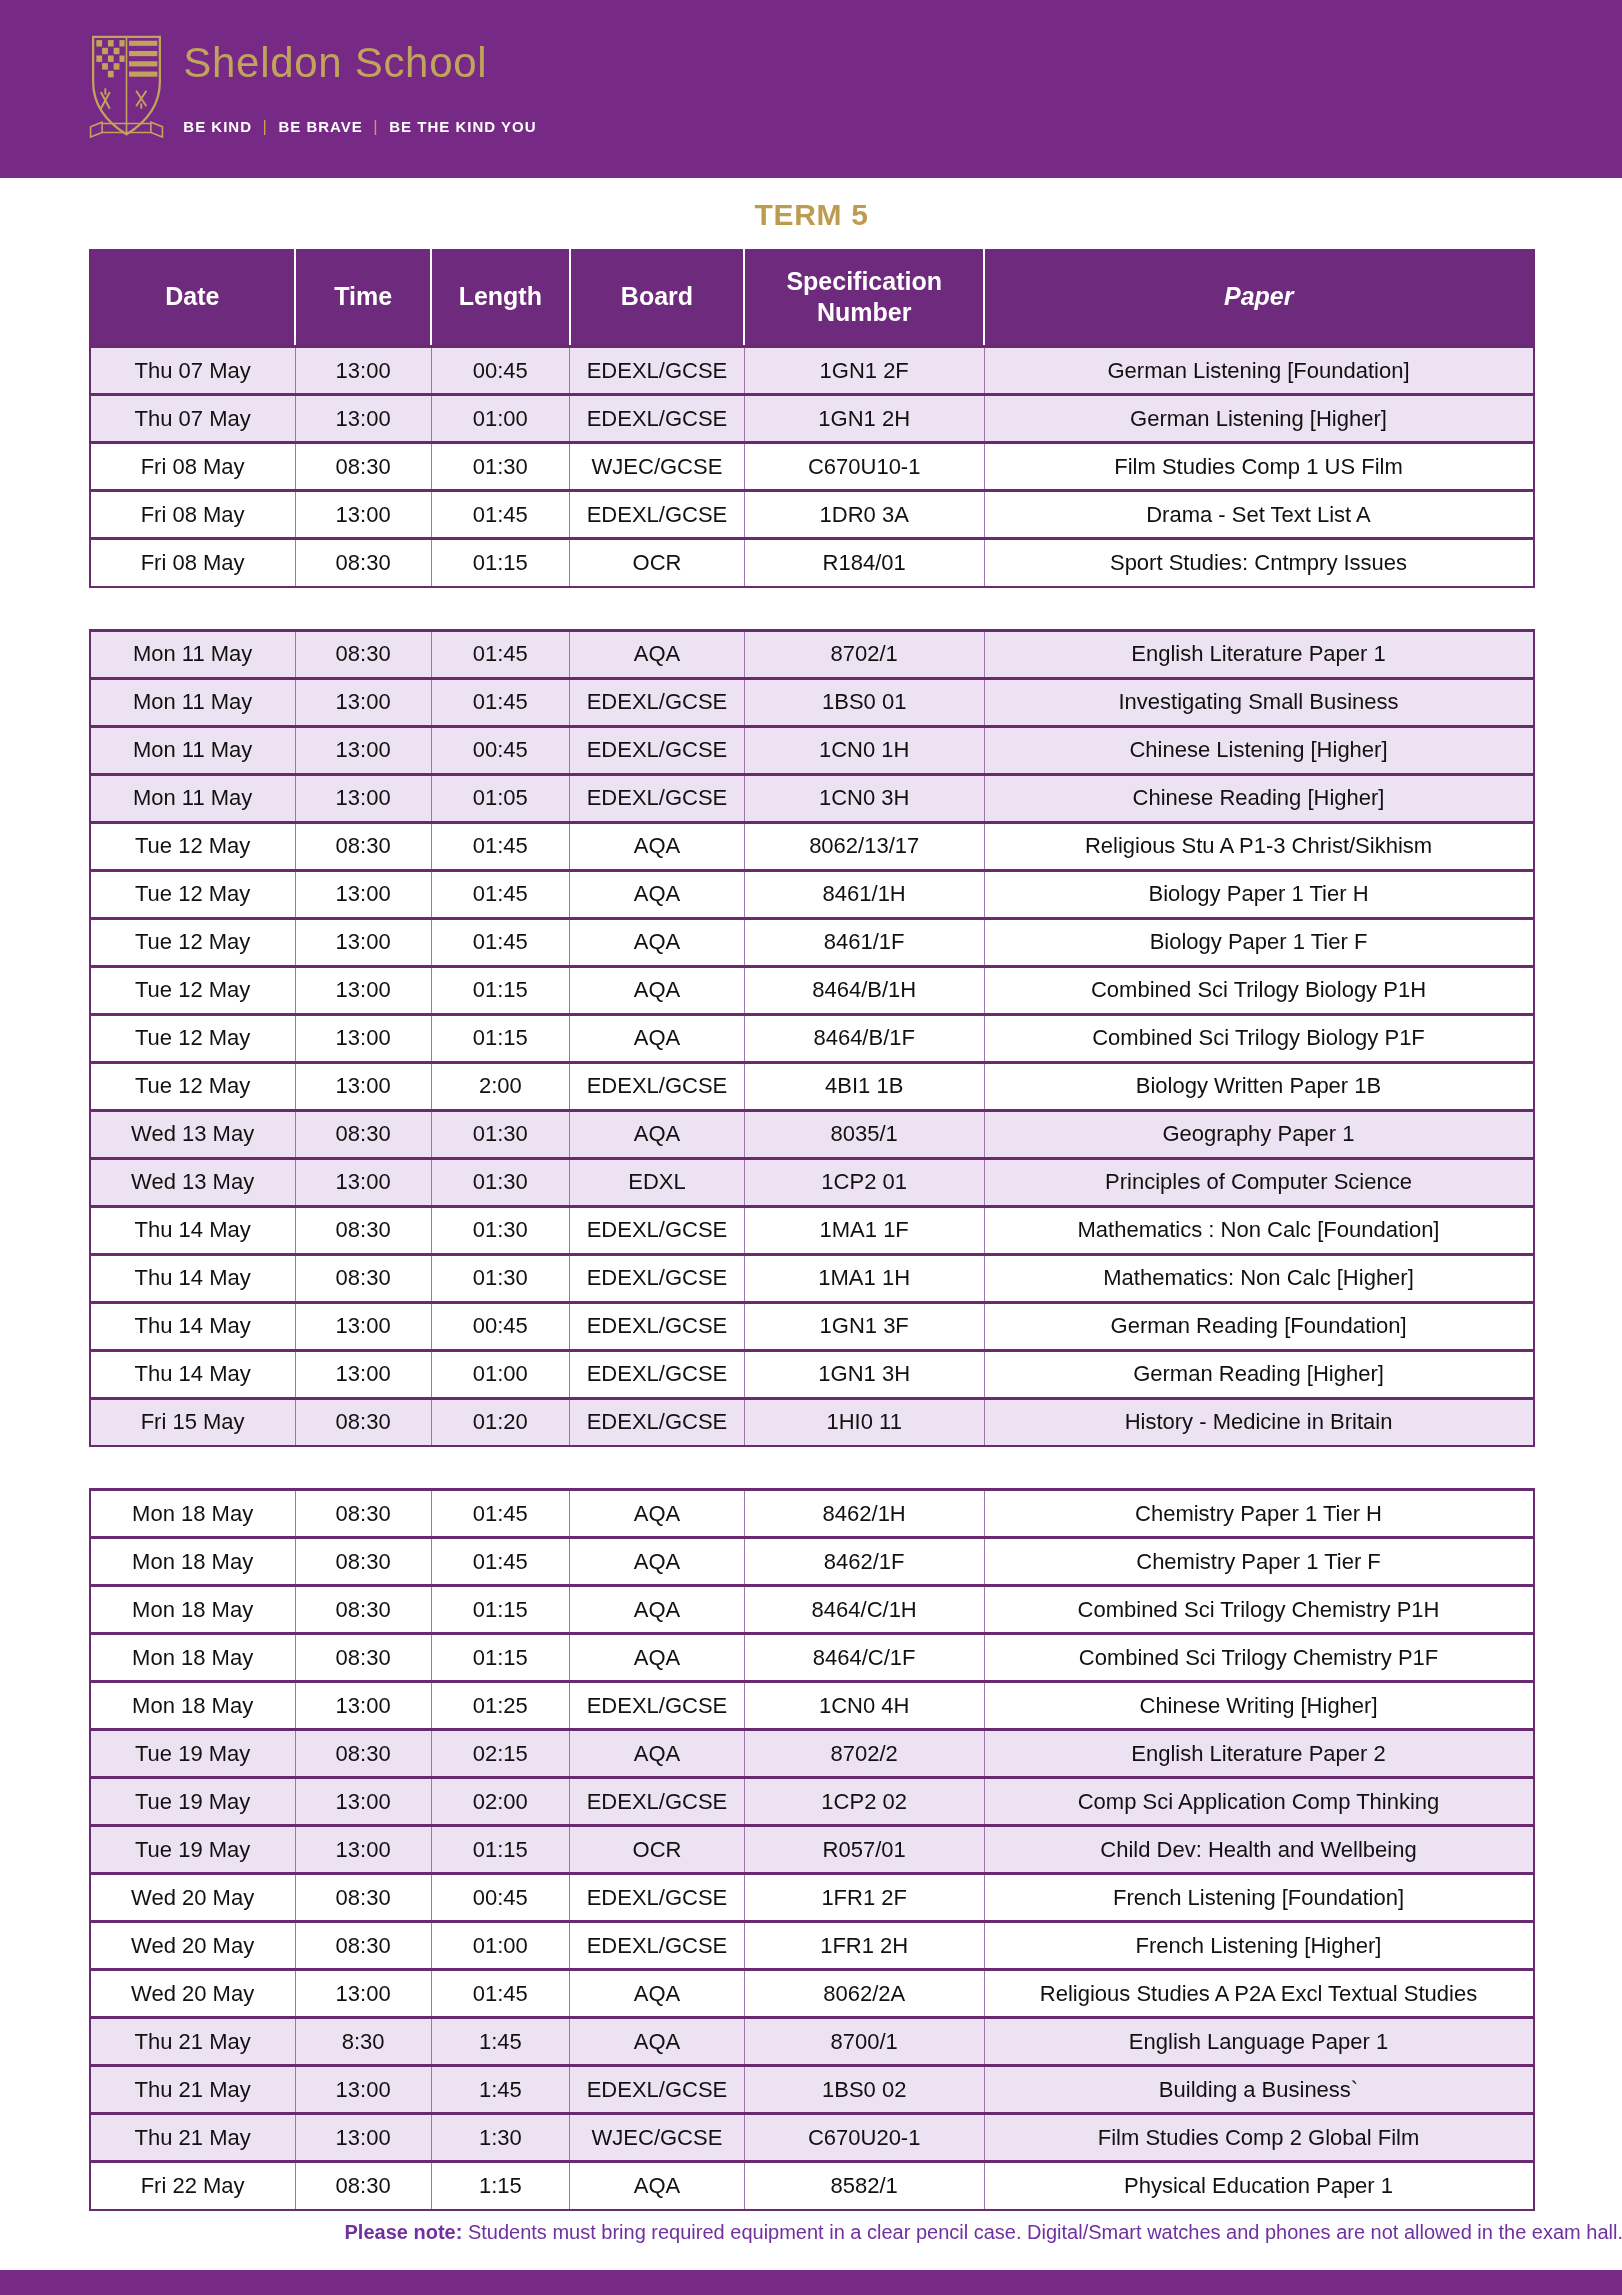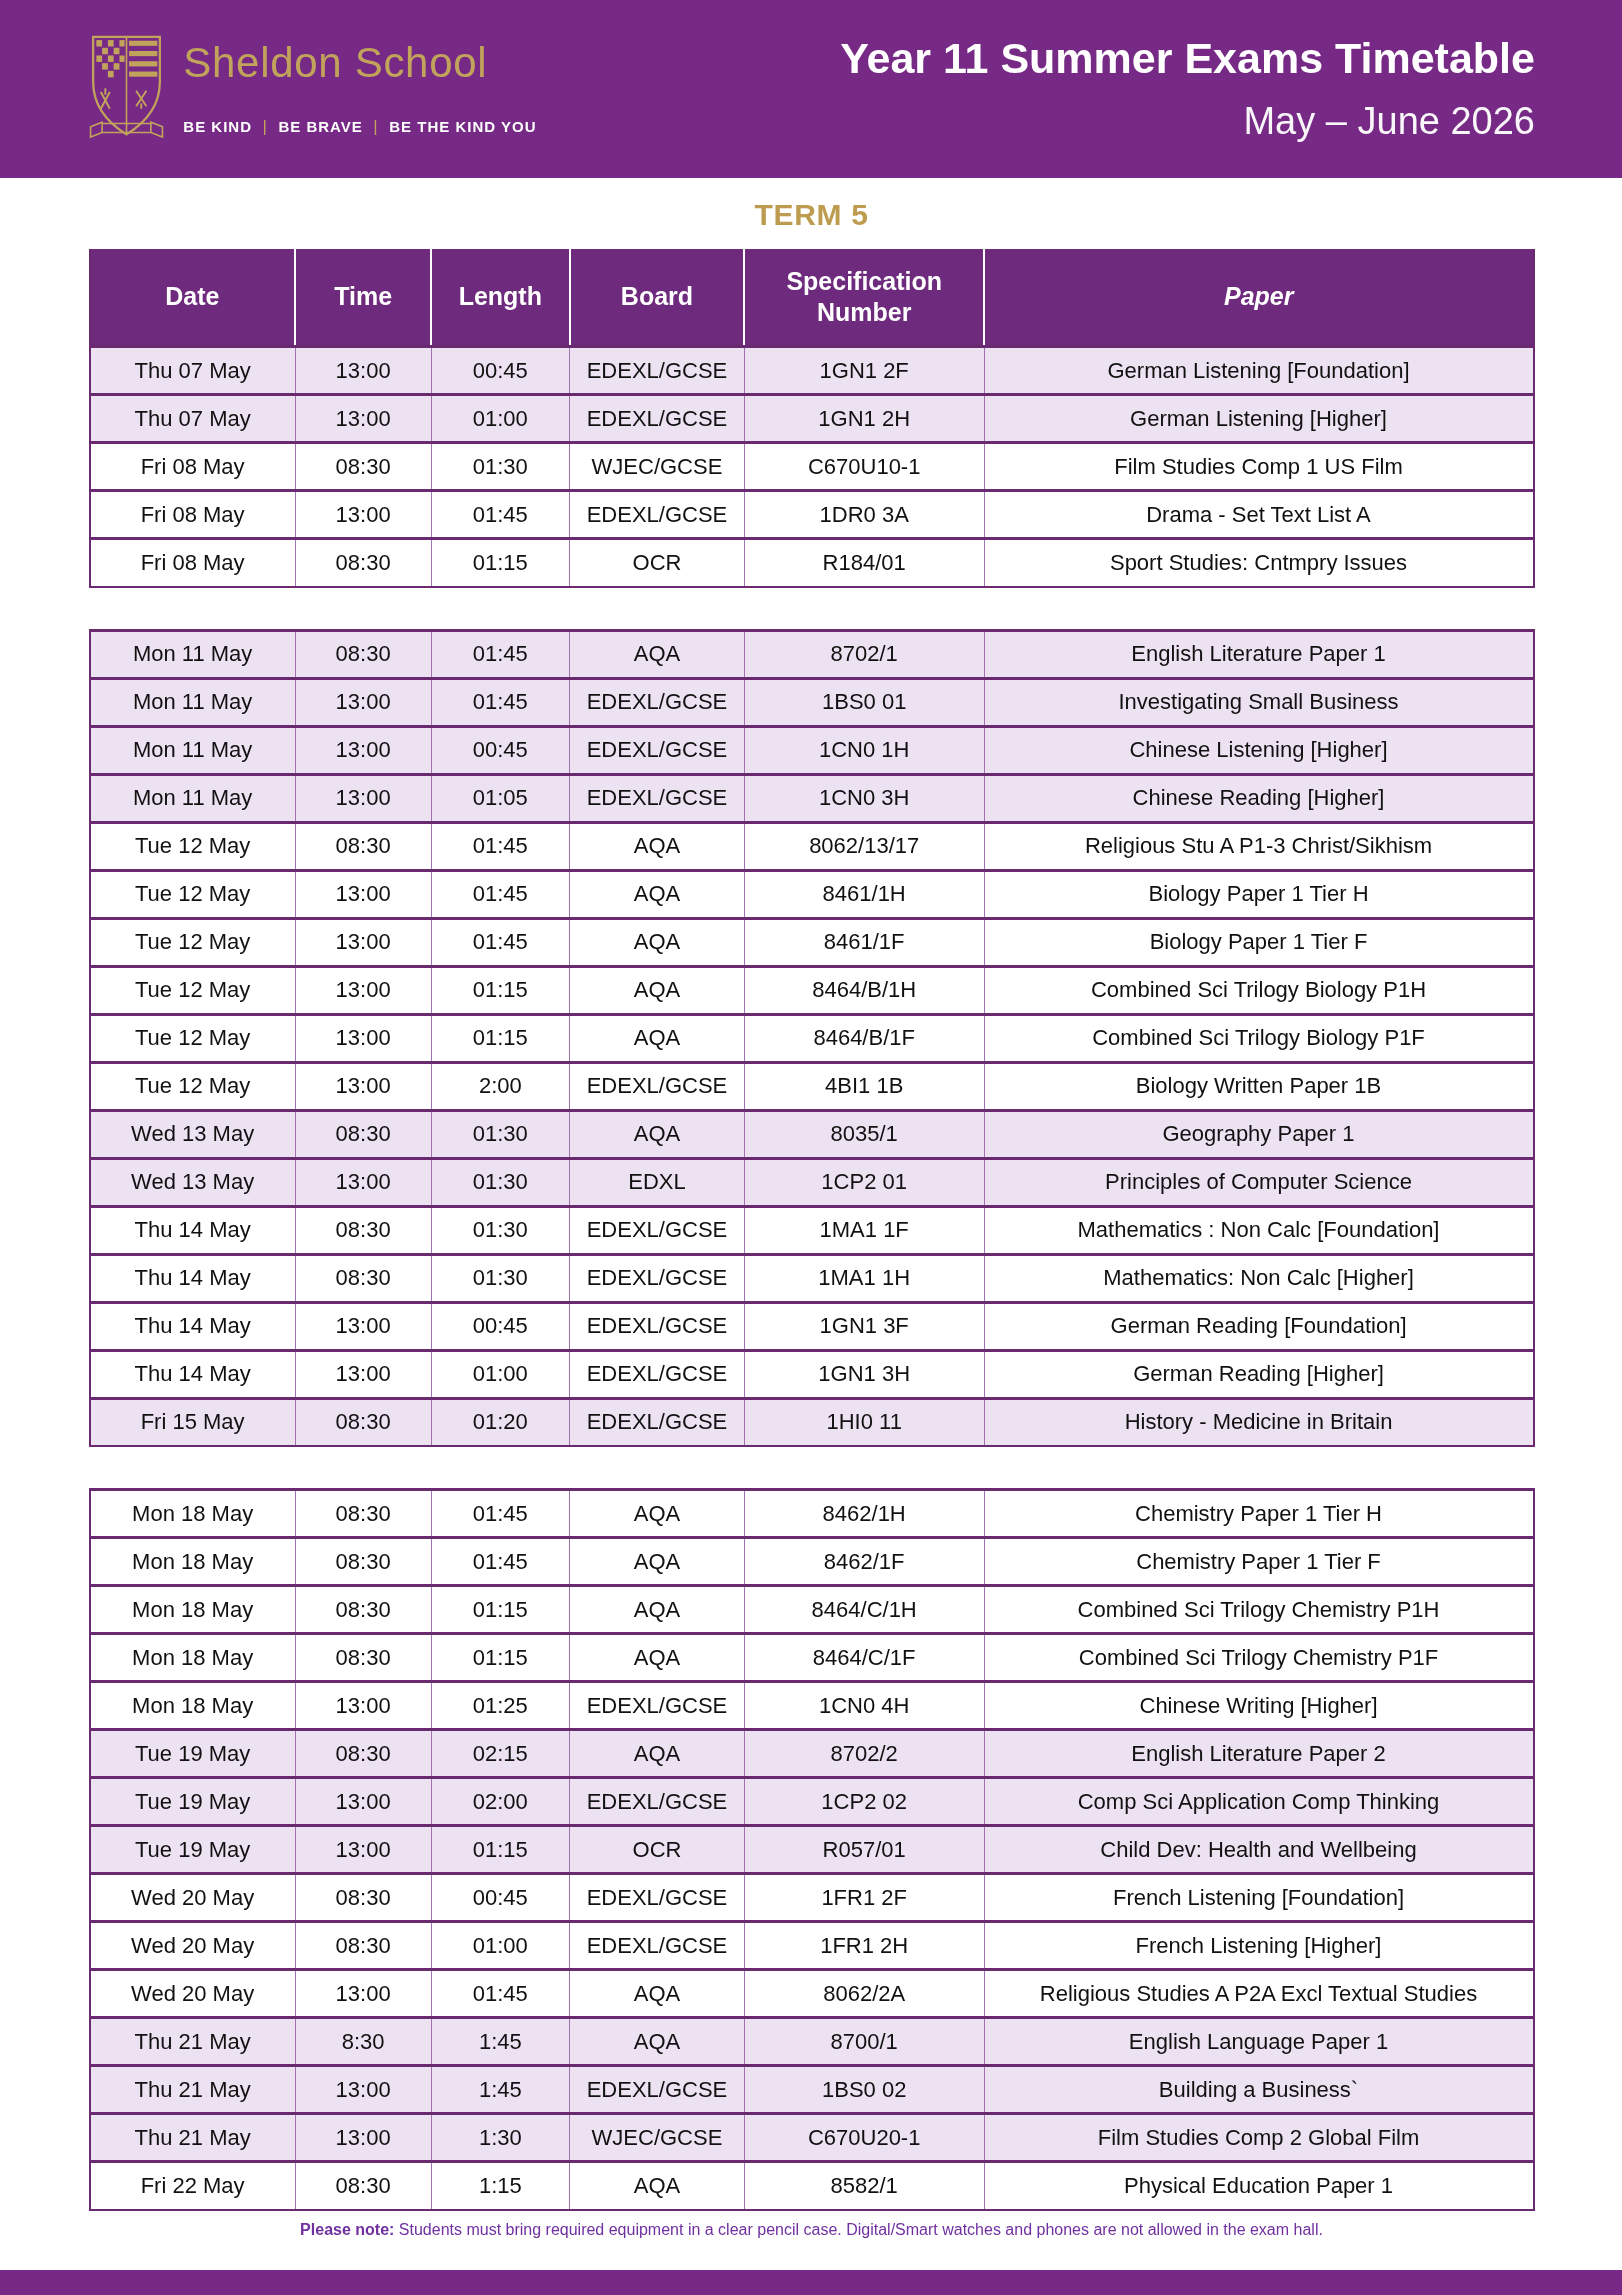--- a/index.html
+++ b/index.html
@@ -45,21 +45,21 @@
     font-size:22px; color:#111111; height:48px; text-align:center; vertical-align:middle;
     border-right:1.3px solid #a073b0; border-bottom:3.3px solid #692a70; padding:0 7.9px;
     white-space:nowrap; overflow:hidden;
   }
   td:last-child{ border-right:none; }
   tr.lavender td{ background:#ede2f1; }
   tr.white td{ background:#ffffff; }
   tbody tr:last-child td{ border-bottom:none; }
 
   
-  .note{ text-align:center; color:#7030a0; font-size:16px; margin-top:10.5px; }
+  .note{ text-align:right; color:#7030a0; font-size:20px; margin-top:10.5px; }
   .note b{ font-weight:bold; }
   .footerbar{ position:absolute; left:0; right:0; bottom:0; height:25px; background:#772a85; }
 </style>
 </head>
 <body>
 
 <div class="page">
 
   <header class="topbar">
     <div class="brand">
@@ -93,24 +93,20 @@
         <div class="school-name">Sheldon School</div>
         <div class="motto">
           <span>BE KIND</span>
           <span class="sep">|</span>
           <span>BE BRAVE</span>
           <span class="sep">|</span>
           <span>BE THE KIND YOU</span>
         </div>
       </div>
     </div>
-    <div class="titles">
-      <div class="title">Year 11 Summer Exams Timetable</div>
-      <div class="subtitle">May – June 2026</div>
-    </div>
   </header>
 
   <h2 class="term">TERM 5</h2>
 
   <table class="grid first">
     <colgroup>
       <col class="c-date">
         <col class="c-time">
         <col class="c-len">
         <col class="c-board">

